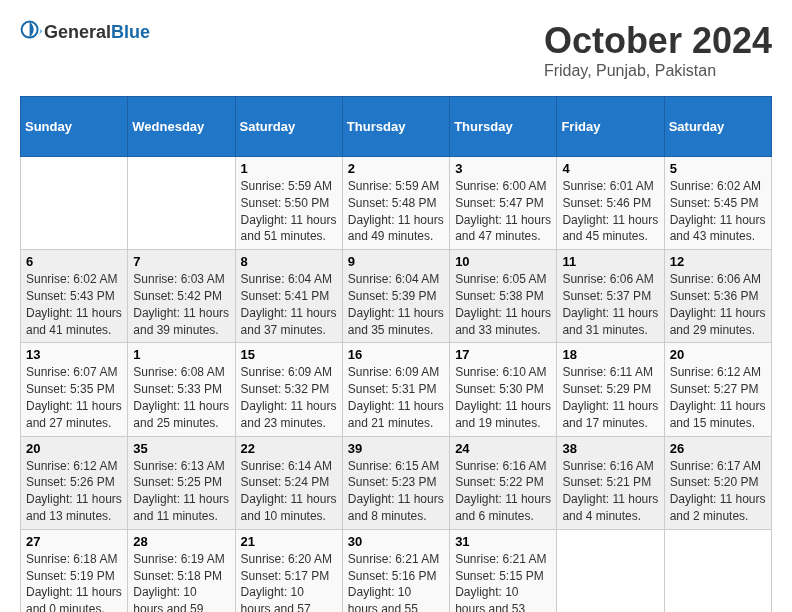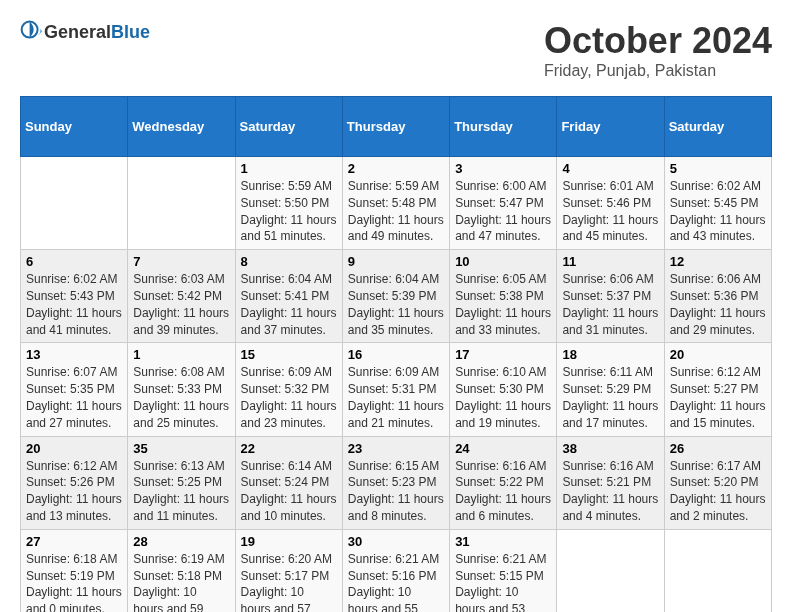--- a/index.html
+++ b/index.html
@@ -214,21 +214,21 @@
         </td>
         <td>
           <span class="day-number">35</span>
           <div class="day-info">Sunrise: 6:13 AM<br>Sunset: 5:25 PM<br>Daylight: 11 hours and 11 minutes.</div>
         </td>
         <td>
           <span class="day-number">22</span>
           <div class="day-info">Sunrise: 6:14 AM<br>Sunset: 5:24 PM<br>Daylight: 11 hours and 10 minutes.</div>
         </td>
         <td>
-          <span class="day-number">23</span>
+          <span class="day-number">39</span>
           <div class="day-info">Sunrise: 6:15 AM<br>Sunset: 5:23 PM<br>Daylight: 11 hours and 8 minutes.</div>
         </td>
         <td>
           <span class="day-number">24</span>
           <div class="day-info">Sunrise: 6:16 AM<br>Sunset: 5:22 PM<br>Daylight: 11 hours and 6 minutes.</div>
         </td>
         <td>
           <span class="day-number">38</span>
           <div class="day-info">Sunrise: 6:16 AM<br>Sunset: 5:21 PM<br>Daylight: 11 hours and 4 minutes.</div>
         </td>
@@ -240,21 +240,21 @@
       <tr>
         <td>
           <span class="day-number">27</span>
           <div class="day-info">Sunrise: 6:18 AM<br>Sunset: 5:19 PM<br>Daylight: 11 hours and 0 minutes.</div>
         </td>
         <td>
           <span class="day-number">28</span>
           <div class="day-info">Sunrise: 6:19 AM<br>Sunset: 5:18 PM<br>Daylight: 10 hours and 59 minutes.</div>
         </td>
         <td>
-          <span class="day-number">19</span>
+          <span class="day-number">21</span>
           <div class="day-info">Sunrise: 6:20 AM<br>Sunset: 5:17 PM<br>Daylight: 10 hours and 57 minutes.</div>
         </td>
         <td>
           <span class="day-number">30</span>
           <div class="day-info">Sunrise: 6:21 AM<br>Sunset: 5:16 PM<br>Daylight: 10 hours and 55 minutes.</div>
         </td>
         <td>
           <span class="day-number">31</span>
           <div class="day-info">Sunrise: 6:21 AM<br>Sunset: 5:15 PM<br>Daylight: 10 hours and 53 minutes.</div>
         </td>

